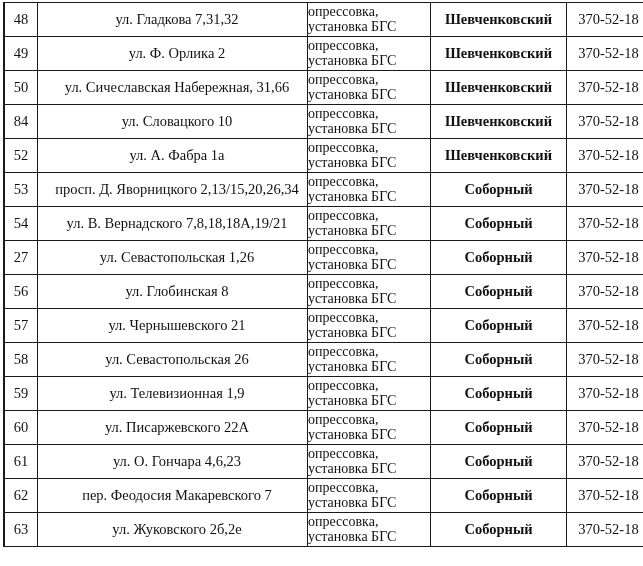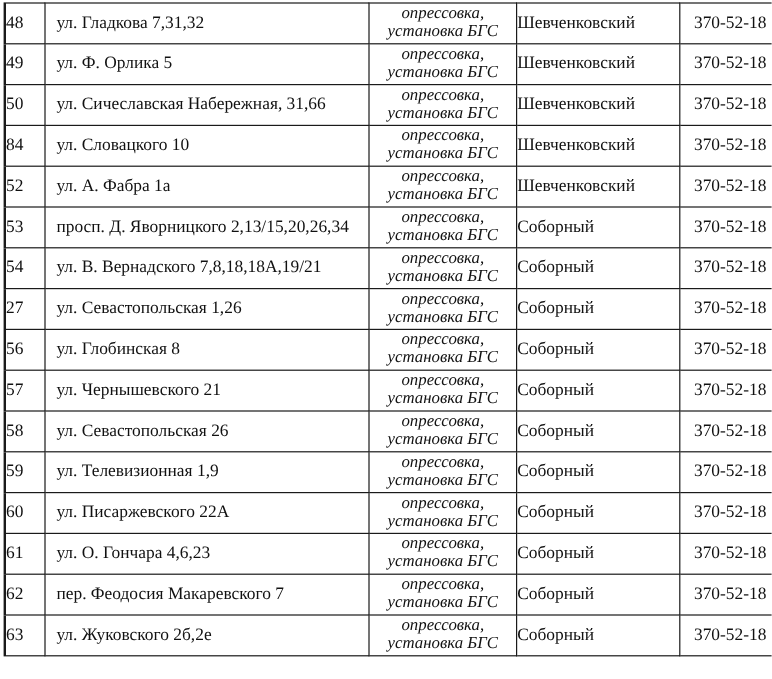--- a/index.html
+++ b/index.html
@@ -30,41 +30,41 @@
       height: 33px;
       padding: 0;
       font-size: 14.5px;
       line-height: 15px;
       vertical-align: middle;
       overflow: hidden;
       white-space: nowrap;
     }
     td.num {
       width: 32px;
-      text-align: left;
+      text-align: center;
       border-left: 2px solid #1a1a1a;
       margin-top: 41px;
     }
     td.addr {
       width: 260px;
       padding-left: 9px;
-      text-align: left;
+      text-align: center;
       white-space: normal;
     }
     td.work {
       width: 122px;
-      text-align: center;
+      text-align: left;
       white-space: normal;
       line-height: 14.5px;
       font-size: 14px;
-      font-style: italic;
     }
     td.district {
       width: 135px;
-      text-align: left;
+      text-align: center;
+      font-weight: bold;
     }
     td.phone {
       width: 83px;
       text-align: center;
       border-right: 2px solid #1a1a1a;
     }
     .work span { display: block; }
   </style>
 </head>
 <body>
@@ -79,21 +79,21 @@
     <td class="work">
       <span>опрессовка,</span>
       <span>установка БГС</span>
     </td>
     <td class="district">Шевченковский</td>
     <td class="phone">370-52-18</td>
   </tr>
 
   <tr>
     <td class="num">49</td>
-    <td class="addr">ул. Ф. Орлика 5</td>
+    <td class="addr">ул. Ф. Орлика 2</td>
     <td class="work">
       <span>опрессовка,</span>
       <span>установка БГС</span>
     </td>
     <td class="district">Шевченковский</td>
     <td class="phone">370-52-18</td>
   </tr>
 
   <tr>
     <td class="num">50</td>

